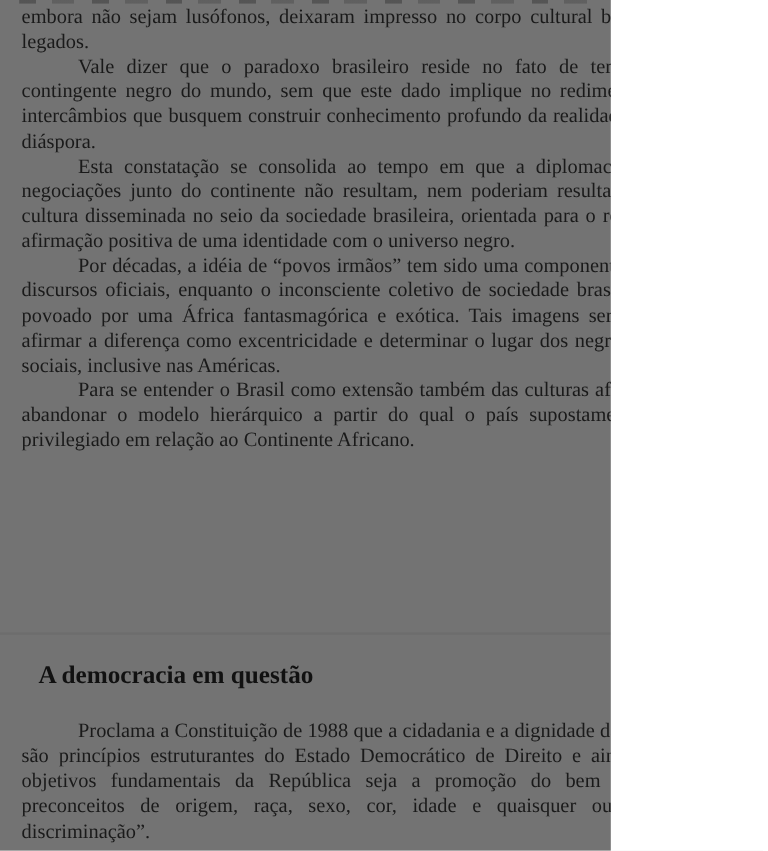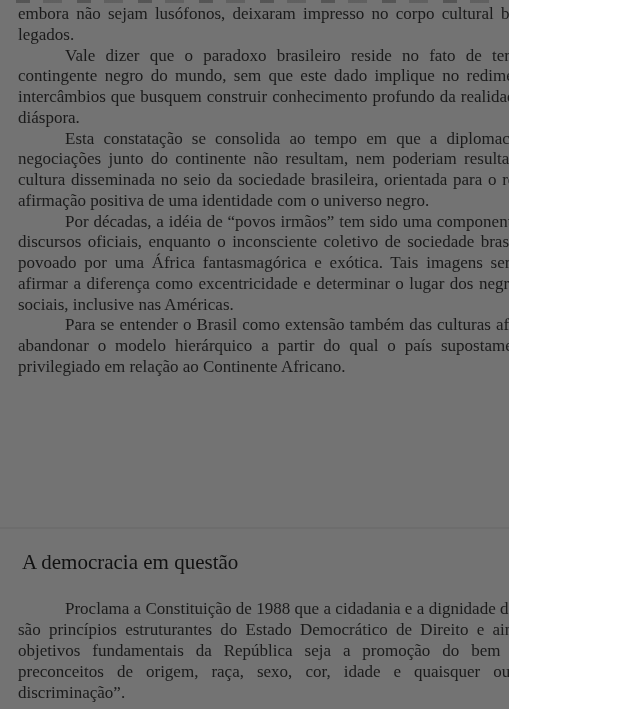--- a/index.html
+++ b/index.html
@@ -52,25 +52,25 @@
   .body-text p, .section-body p {
     margin: 0;
     padding: 0;
   }
   p.indent {
     text-indent: 47px;
   }
   .section-heading {
     position: absolute;
     top: 549px;
-    left: 22px;
+    left: 32px;
     margin: 0;
     font-size: 21px;
     line-height: 26px;
-    font-weight: normal;
+    font-weight: bold;
     color: #111111;
   }
   .section-body {
     position: absolute;
     top: 598px;
     left: 18px;
     width: 606px;
     font-size: 17px;
     line-height: 21.1px;
     text-align: justify;

